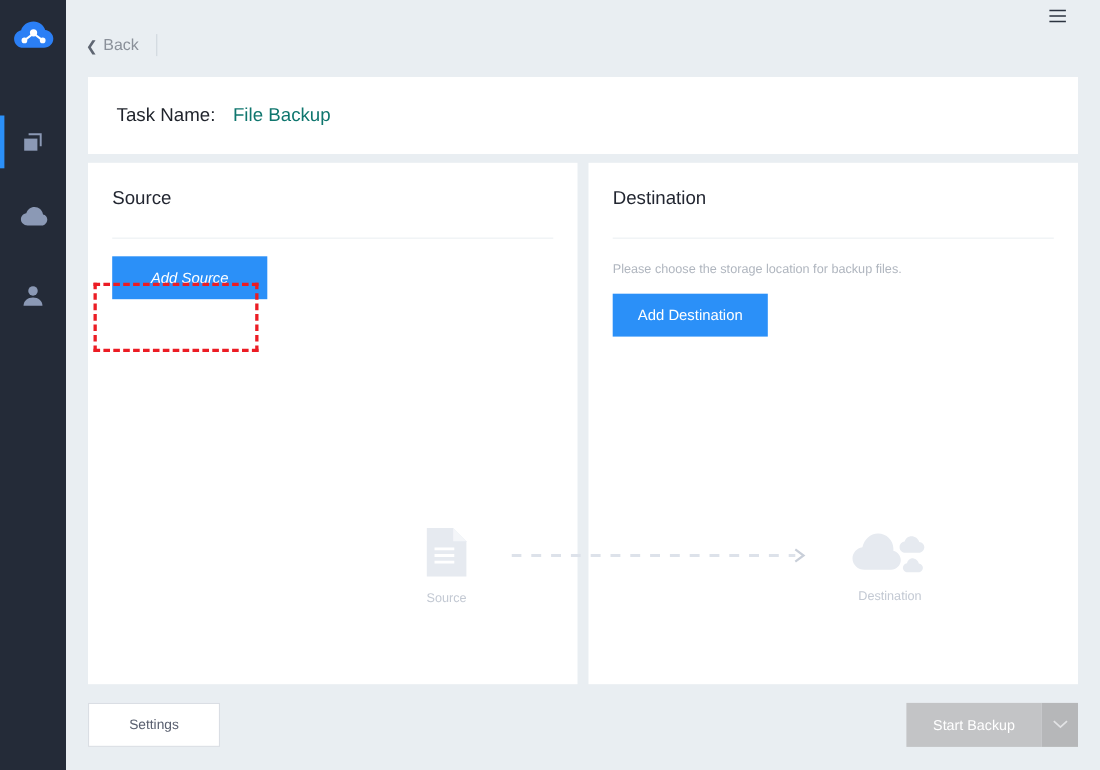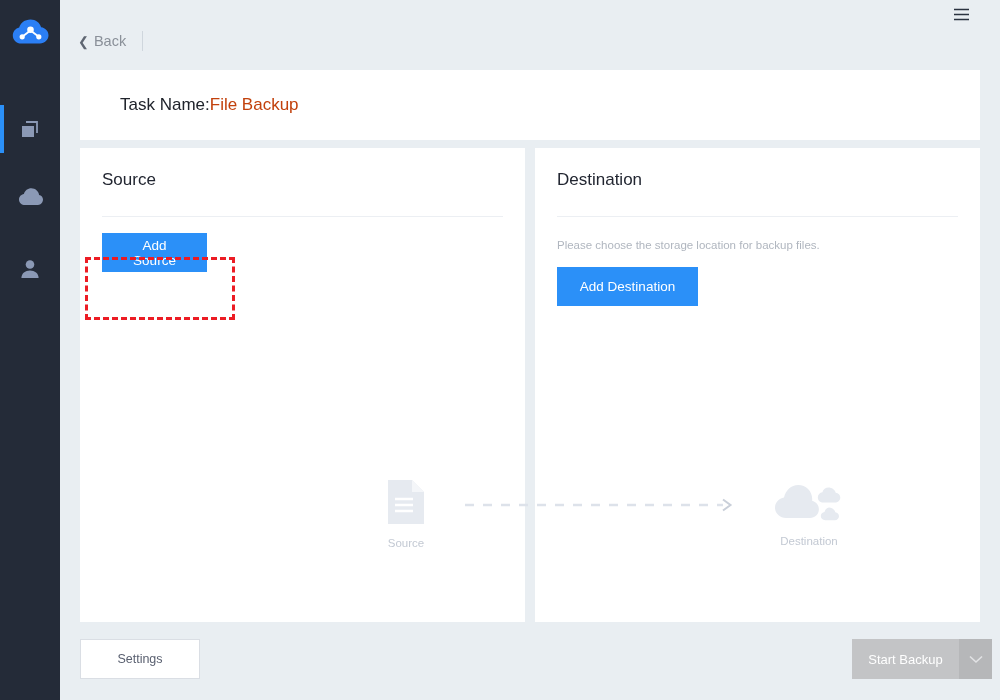--- a/index.html
+++ b/index.html
@@ -81,24 +81,24 @@
     font-size: 19px; color: #1b1f27; font-weight: 400;
     letter-spacing: .1px;
   }
 
   
   .taskcard {
     position: absolute; left: 20px; top: 70px;
     width: 900px; height: 70px;
     background: #ffffff;
     display: flex; align-items: center;
-    padding-left: 40px;
+    padding-left: 26px;
   }
   .task-label { font-size: 17px; color: #20242c; }
-  .task-value { font-size: 17px; color: #c2410c; }
+  .task-value { font-size: 17px; color: #0f766e; margin-left: 16px; }
 
   
   .panels {
     position: absolute; left: 20px; top: 148px;
     width: 900px; height: 474px;
     display: flex;
   }
   .panel {
     background: #ffffff;
     height: 474px;
@@ -124,21 +124,21 @@
     background: #2b90f8;
     color: #ffffff;
     border: none;
     font-size: 13.5px;
     font-family: "Liberation Sans", sans-serif;
     height: 39px;
     padding: 0 18px;
     cursor: pointer;
     display: inline-flex; align-items: center; justify-content: center;
   }
-  .btn-add-source { width: 105px; }
+  .btn-add-source { width: 141px; font-style: italic; }
   .btn-add-dest { width: 141px; }
 
   
   .annot {
     position: absolute;
     left: 85px; top: 257px;
     width: 150px; height: 63px;
     border: 3px dashed #ec1c24;
     pointer-events: none;
     z-index: 30;
@@ -167,22 +167,22 @@
     position: absolute; left: 20px; top: 9px;
     width: 120px; height: 40px;
     background: #ffffff;
     border: 1px solid #dadee4;
     font-size: 12.5px;
     color: #5a6070;
     font-family: "Liberation Sans", sans-serif;
     cursor: pointer;
   }
   .startwrap {
-    position: absolute; right: 8px; top: 9px;
-    width: 140px; height: 40px;
+    position: absolute; right: 20px; top: 9px;
+    width: 156px; height: 40px;
     display: flex;
   }
   .btn-start {
     flex: 1 1 auto;
     background: #c3c4c6;
     color: #ffffff;
     border: none;
     font-size: 13px;
     font-family: "Liberation Sans", sans-serif;
     cursor: default;

